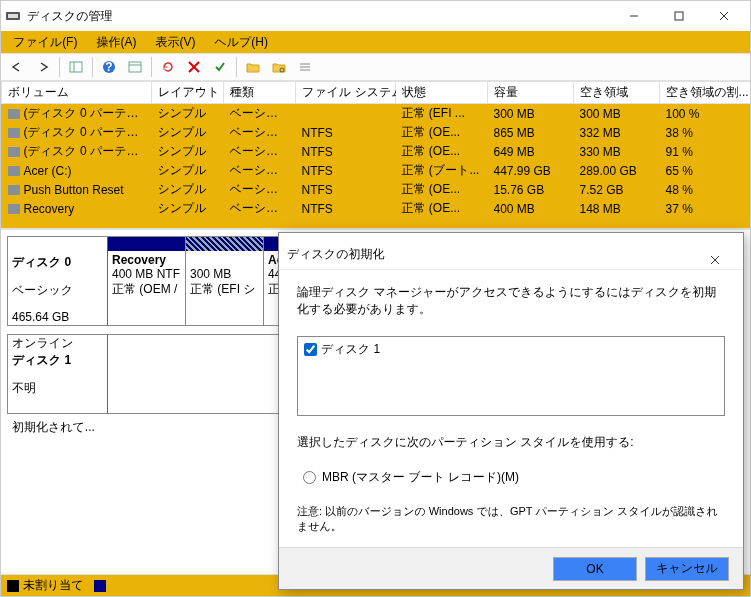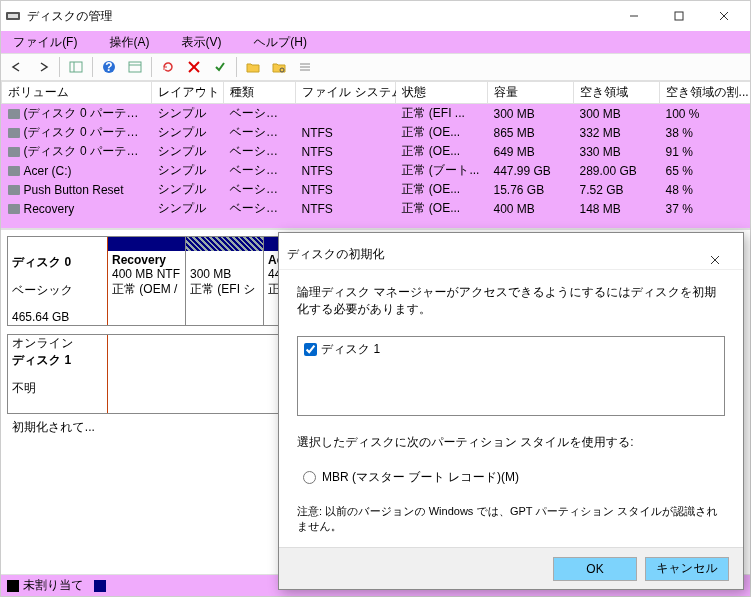--- a/index.html
+++ b/index.html
@@ -1,23 +1,23 @@
 <!DOCTYPE html>
 <html><head>
 <meta charset="utf-8">
 <style>
 *{box-sizing:border-box;margin:0;padding:0;font-family:"Yu Gothic UI","Meiryo",sans-serif;font-size:12px;color:#000}
 body{background:#fff;width:751px;height:597px;position:relative;overflow:hidden}
-.window{width:751px;height:597px;border:1px solid #ccc;display:flex;flex-direction:column;background:#f0abfc}
+.window{width:751px;height:597px;border:1px solid #ccc;display:flex;flex-direction:column;background:#eab308}
 .titlebar{height:30px;display:flex;align-items:center;padding:0 4px;background:#fff}
 .titlebar .ticon{width:16px;height:16px;margin-right:6px}
 .titlebar .title{flex:1}
 .winbtns{display:flex}
 .winbtn{width:45px;height:30px;display:flex;align-items:center;justify-content:center;color:#555}
-.menubar{height:22px;display:flex;align-items:center;padding:0 4px;gap:16px}
+.menubar{height:22px;display:flex;align-items:center;padding:0 4px;gap:3px}
 .menubar span{padding:2px 8px;cursor:default}
 .toolbar{height:28px;display:flex;align-items:center;padding:2px 4px;gap:2px;border-top:1px solid #e0e0e0;border-bottom:1px solid #e0e0e0;background:#fcfcfc}
 .tbtn{width:24px;height:24px;display:flex;align-items:center;justify-content:center;border:1px solid transparent}
 .tsep{width:1px;height:20px;background:#ccc;margin:0 2px}
 .listpane{height:148px;overflow:auto;border-bottom:1px solid #e0e0e0}
 table.vols{width:100%;border-collapse:collapse;table-layout:fixed}
 table.vols th{background:#fff;border:1px solid #e0e0e0;text-align:left;padding:2px 6px;font-weight:400;position:sticky;top:0;white-space:nowrap}
 table.vols td{padding:1px 6px;white-space:nowrap;overflow:hidden;text-overflow:ellipsis}
 .volicon{display:inline-block;width:12px;height:10px;background:#868e96;margin-right:4px;vertical-align:middle;border-radius:1px}
 .graphpane{flex:1;display:flex;flex-direction:column;gap:8px;padding:6px;background:#fff;border-top:1px solid #e0e0e0}
@@ -39,21 +39,21 @@
 .dtitle{height:37px;display:flex;align-items:flex-start;padding:13px 8px;background:#fff;border-bottom:1px solid #eee}
 .dtitle .t{flex:1}
 .dclose{width:40px;height:28px;display:flex;align-items:center;justify-content:center;color:#555}
 .dbody{flex:1;padding:14px 18px 8px 18px;display:flex;flex-direction:column;gap:18px}
 .selbox{border:1px solid #888;height:80px;padding:4px 6px}
 .selbox label{display:flex;align-items:center;gap:4px}
 .radios{display:flex;flex-direction:column;gap:4px;padding-left:6px}
 .radios label{display:flex;align-items:center;gap:6px}
 .note{font-size:11px}
 .dbtns{height:42px;display:flex;align-items:center;justify-content:flex-end;gap:8px;padding:0 14px;background:#f0f0f0;border-top:1px solid #ddd}
-.dbtns button{width:84px;height:24px;background:#7dd3fc;border:1px solid #aaa}
+.dbtns button{width:84px;height:24px;background:#3b82f6;border:1px solid #aaa}
 input[type=checkbox],input[type=radio]{accent-color:#0066cc}
 </style>
 </head>
 <body>
 
 <div class="window">
  <div class="titlebar">
   <span class="ticon">
    <svg width="16" height="16">
           <rect x="1" y="4" width="14" height="8" fill="#555" rx="1"></rect>

